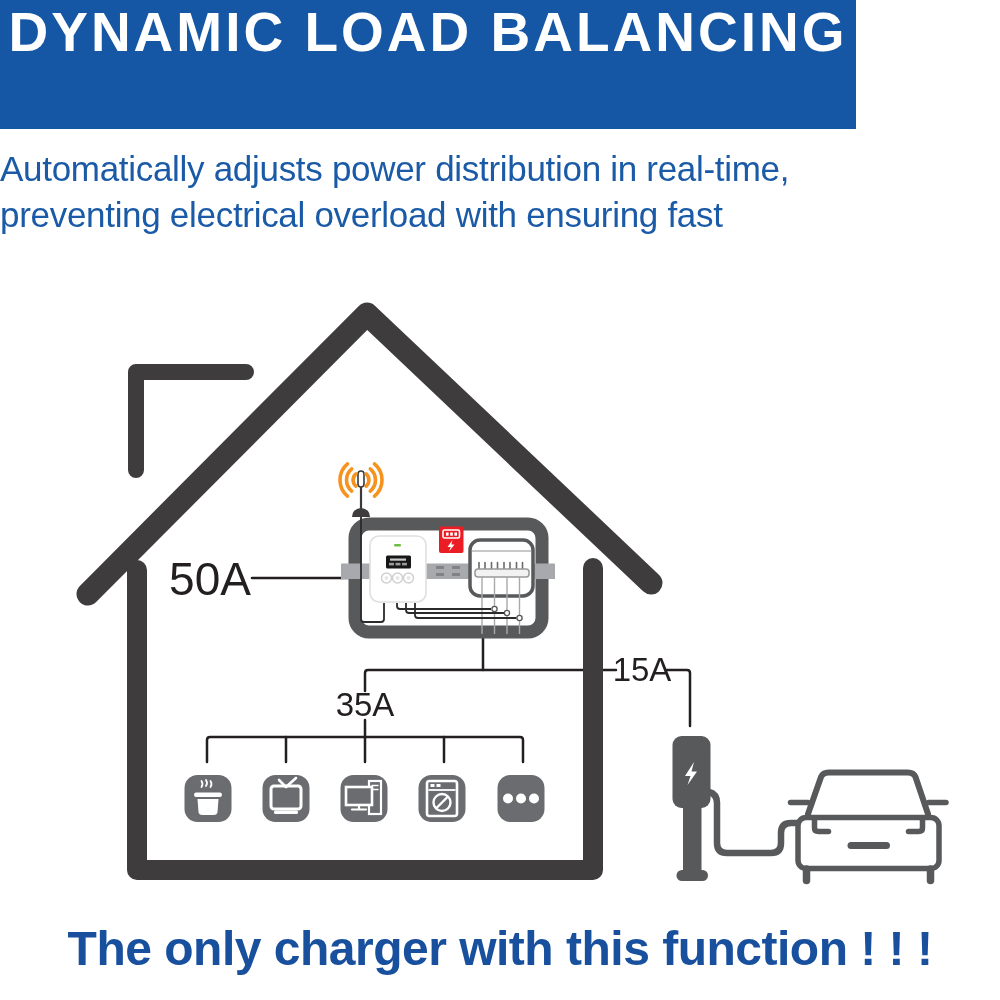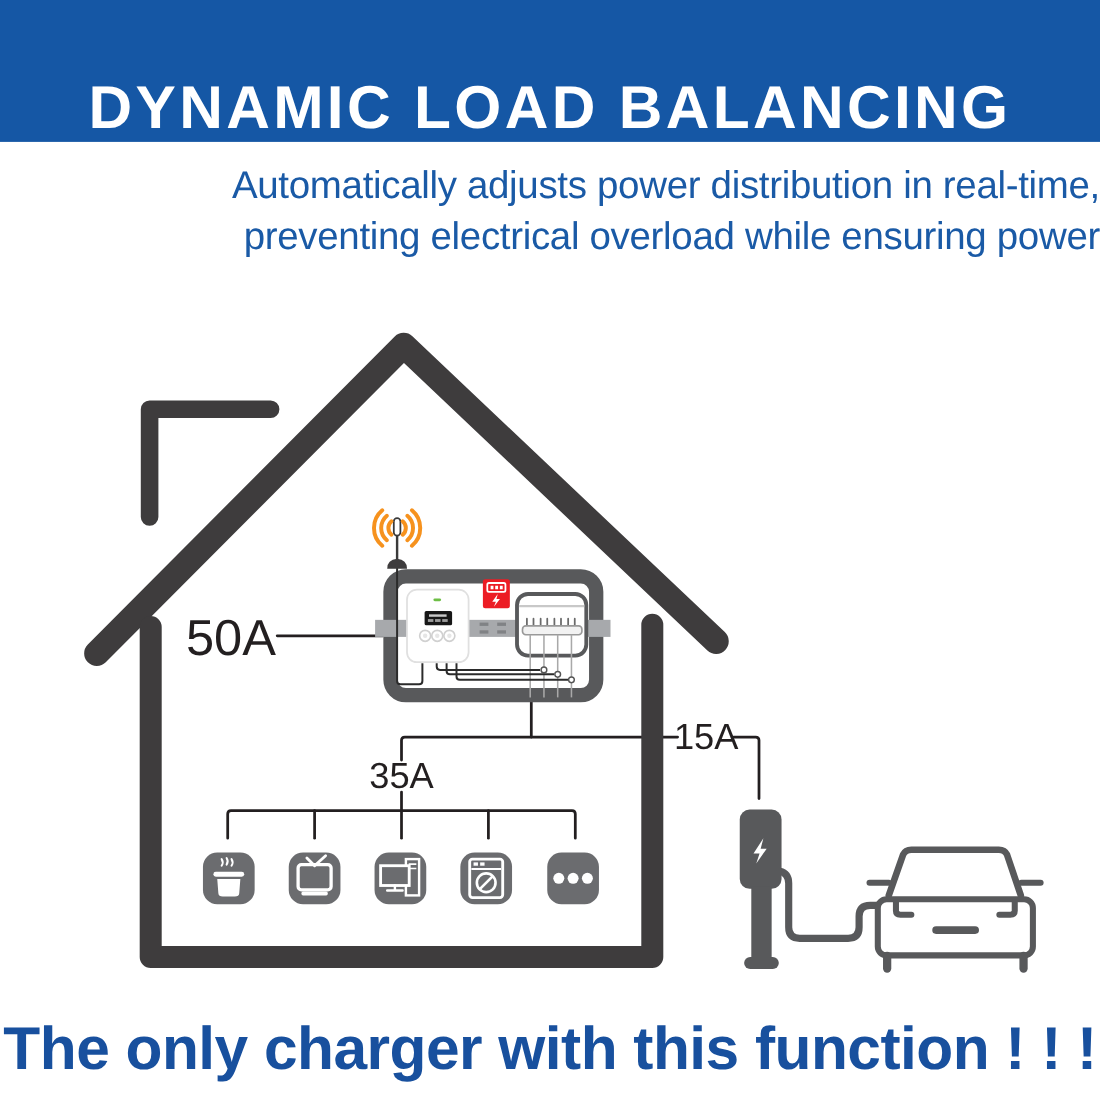--- a/index.html
+++ b/index.html
@@ -1,39 +1,39 @@
 <!DOCTYPE html>
 <html><head>
 <meta charset="utf-8">
 <style>
   html,body{margin:0;padding:0;}
   body{width:1000px;height:1000px;position:relative;background:#ffffff;
        font-family:"Liberation Sans", sans-serif;overflow:hidden;}
-  .banner{position:absolute;left:0;top:0;width:1000px;height:129px;
-          background:#1557A5;display:flex;align-items:flex-end;justify-content:center;}
+  .banner{position:absolute;left:0;top:0;width:856px;height:129px;
+          background:#1557A5;display:flex;align-items:flex-start;justify-content:center;}
   .banner h1{margin:0;color:#ffffff;font-size:55px;font-weight:bold;
              letter-spacing:3px;white-space:nowrap;}
-  .subtitle{position:absolute;left:0;top:146px;width:1000px;text-align:right;
+  .subtitle{position:absolute;left:0;top:146px;width:1000px;text-align:left;
             color:#1A5AA6;font-size:35px;line-height:46px;letter-spacing:-0.3px;}
   .footer{position:absolute;left:0;top:921px;width:1000px;text-align:center;
-          color:#18509E;font-size:55px;font-weight:bold;letter-spacing:-0.5px;
+          color:#18509E;font-size:48px;font-weight:bold;letter-spacing:-0.5px;
           white-space:nowrap;}
   svg{position:absolute;left:0;top:0;}
   .amp{font-family:"Liberation Sans", sans-serif;fill:#231F20;}
 </style>
 </head>
 <body>
 
 <div class="banner">
   <h1>DYNAMIC LOAD BALANCING</h1>
 </div>
 
 <div class="subtitle">
   <div>Automatically adjusts power distribution in real-time,</div>
-  <div>preventing electrical overload while ensuring power</div>
+  <div>preventing electrical overload with ensuring fast</div>
 </div>
 
 <svg width="1000" height="1000" viewBox="0 0 1000 1000">
 
   <g stroke="#231F20" stroke-width="2.5" fill="none" stroke-linecap="round" stroke-linejoin="round">
     <path d="M 252 578 H 348"></path>
     <path d="M 483 638 V 670"></path>
     <path d="M 616 670 H 368 Q 365 670 365 673 V 691"></path>
     <path d="M 365 720 V 736"></path>
     <path d="M 207 762 V 740 Q 207 737 210 737 H 520 Q 523 737 523 740 V 762"></path>

